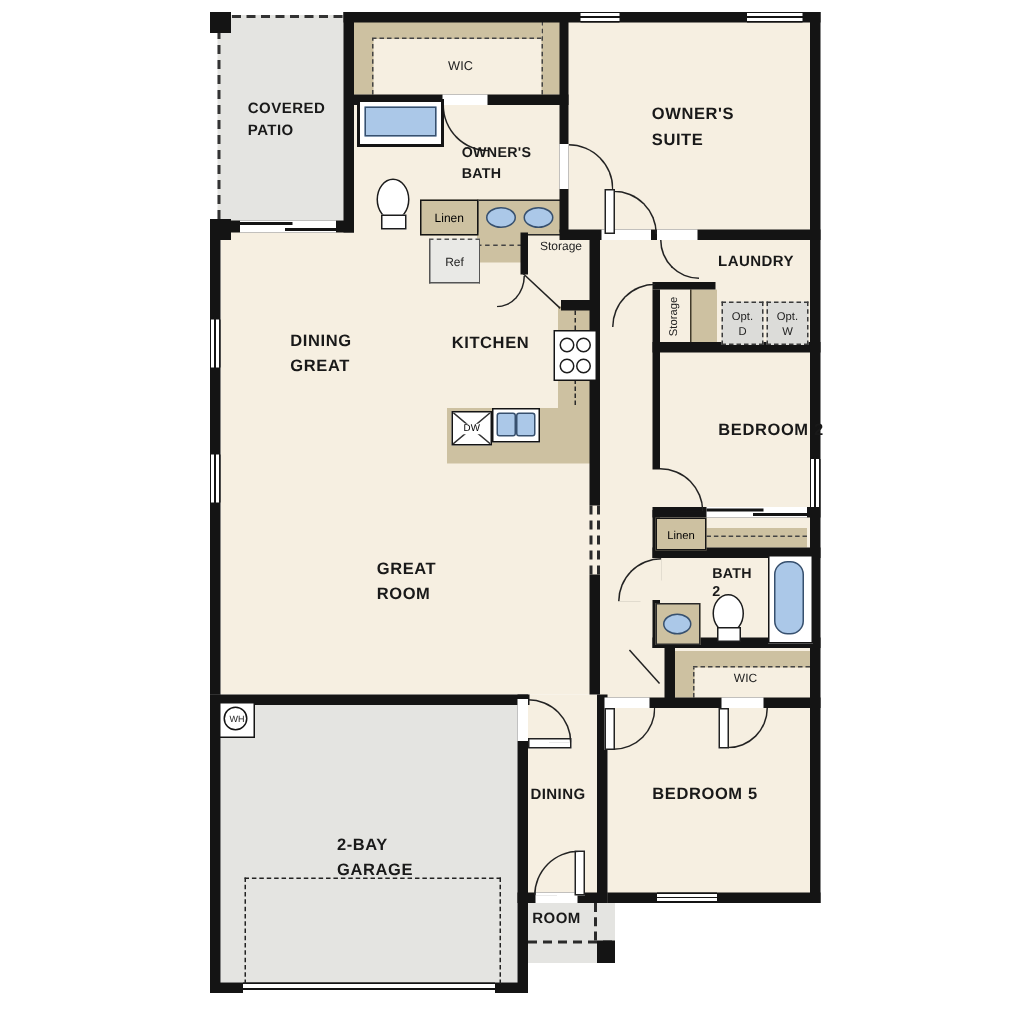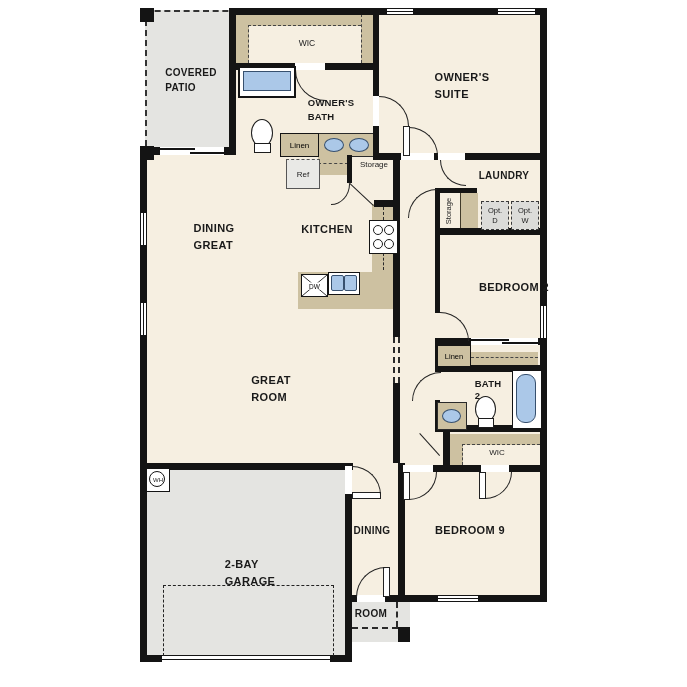--- a/index.html
+++ b/index.html
@@ -217,19 +217,19 @@
   <div class="lbl f11" style="left:327px;top:229px;">KITCHEN</div>
   <div class="lbl f11" style="left:489px;top:287px;margin-left:25px;">BEDROOM 2</div>
   <div class="lbl f11" style="left:271px;top:388px;">GREAT
 ROOM</div>
   <div class="lbl f9" style="left:488px;top:390px;line-height:1.3;">BATH
 2</div>
   <div class="sm" style="left:497px;top:453px;">WIC</div>
   <div class="lbl f11" style="left:250px;top:572px;">2-BAY
 GARAGE</div>
   <div class="lbl f10" style="left:372px;top:530px;">DINING</div>
-  <div class="lbl f11" style="left:470px;top:530px;">BEDROOM 9</div>
+  <div class="lbl f11" style="left:470px;top:530px;">BEDROOM 5</div>
   <div class="lbl f10" style="left:371px;top:613px;">ROOM</div>
 
   <div class="sm" style="left:374px;top:165px;">Storage</div>
   <div class="sm" style="left:449px;top:211px;transform:translate(-50%,-50%) rotate(-90deg);font-size:7.5px;">Storage</div>
 
 </div>
 
 </body></html>

